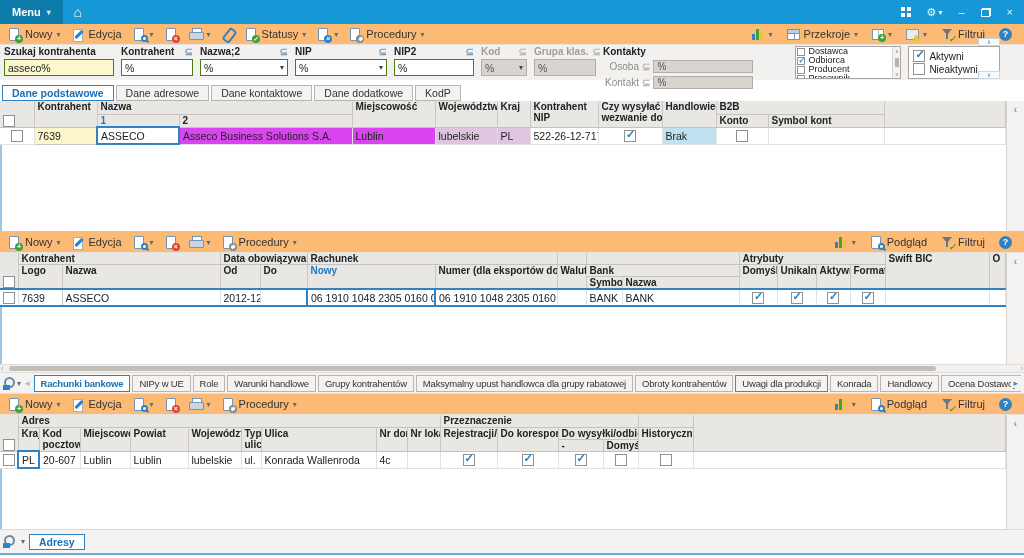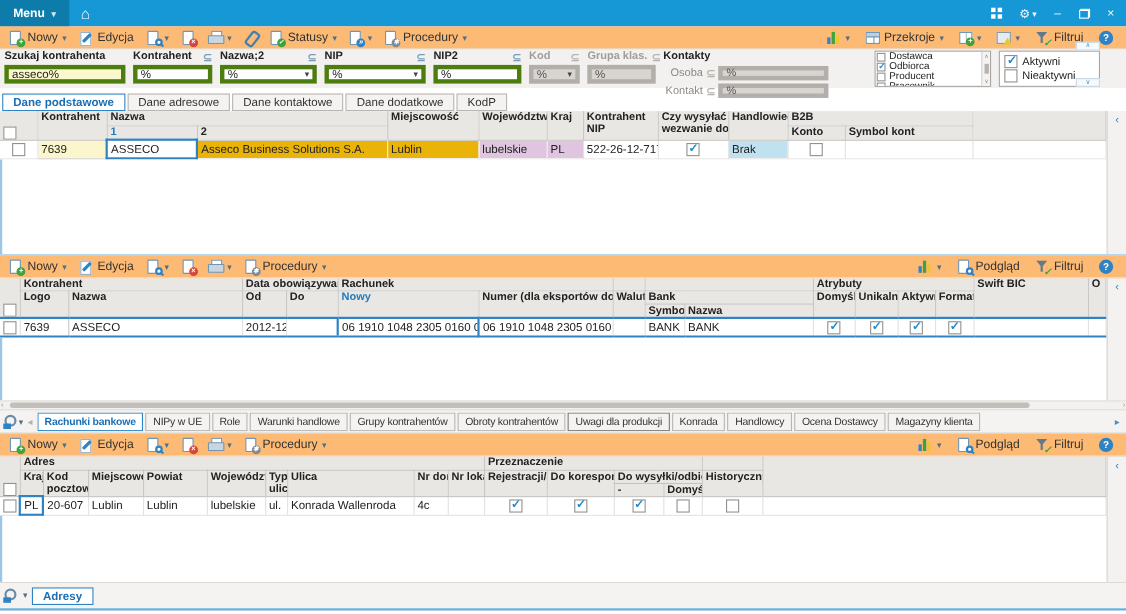--- a/index.html
+++ b/index.html
@@ -69,21 +69,21 @@
 .i-locate::before{content:"";position:absolute;right:2px;top:0;width:7px;height:7px;border:2px solid #6b8ba5;border-radius:50%}
 .i-locate::after{content:"";position:absolute;left:0;bottom:0;width:7px;height:5px;background:#2f83c4}
 
 
 .filterbar{height:35px;background:#f2f1ef;display:flex;align-items:flex-start;gap:7px;padding:1px 4px 2px;position:relative}
 .ff{display:flex;flex-direction:column;gap:1px}
 .ffl{height:12px;display:flex;font-weight:700;font-size:10px;white-space:nowrap;justify-content:space-between;gap:4px}
 .op{color:#7b9cb8;font-weight:700;font-size:10px}
 .dis{color:#a09d99}
 .op.dis{color:#b8b4b0}
-.inp{height:17px;border:4px solid #4d7c0f;background:#fff;display:flex;align-items:center;padding:0 3px;font-size:10.5px;justify-content:space-between;gap:3px}
+.inp{height:17px;border:1px solid #4d7c0f;background:#fff;display:flex;align-items:center;padding:0 3px;font-size:10.5px;justify-content:space-between;gap:3px}
 .inp .caret{color:#444}
 .inp.yellow{background:#fcf8cd}
 .inp.gray{background:#d8d4d0;border-color:#b2aeaa;color:#555}
 .kblock{display:flex;flex-direction:column;gap:1px}
 .kblock .ffl{justify-content:flex-start}
 .krow{display:flex;align-items:center;gap:3px;height:15px}
 .krow .klab{color:#8b8885;font-size:10px;width:36px;text-align:right}
 .krow .inp{width:100px;height:13px;font-size:10px}
 .msel{width:106px;height:33px;border:1px solid #a9a5a1;background:#fff;display:flex;overflow:hidden}
 .ms-list{flex:1;overflow:hidden}
@@ -112,21 +112,21 @@
 
 .panel-grid{display:flex}
 .grid-left{width:1006px}
 .gutter{width:18px;background:#f3f2f0;border-left:1px solid #d8d5d2;color:#2f83c4;font-size:10px;text-align:center;padding-top:3px}
 table{border-collapse:collapse;table-layout:fixed;width:1006px}
 th{background:#e9e7e4;border-right:1px solid #c9c6c3;border-bottom:1px solid #c5c2bf;font-size:10px;font-weight:700;text-align:left;padding:0 3px;overflow:hidden;white-space:nowrap;vertical-align:top}
 td{font-size:10.5px;padding:0 3px;height:17px;border-right:1px solid #e4e2df;border-bottom:1px solid #e4e2df;white-space:nowrap;overflow:hidden;vertical-align:middle}
 th.hsort{color:#1f7bbf}
 th.center,td.center{text-align:center}
 td.y{background:#fbf6cb;border:1px solid #c9c6c2}
-td.g{background:#eab308}
+td.g{background:#d946ef}
 td.p{background:#dfc5df}
 td.bl{background:#bfe1f0}
 td.selcell{border:2px solid #2f83c4 !important;background:#fff}
 tr.selrow td{border-top:2px solid #2f83c4;border-bottom:2px solid #2f83c4;background:#fff}
 .h12 th{height:12px}
 .h13 th{height:13px}
 .h11 th{height:11px}
 .twoline{line-height:11px}
 .cb{width:12px;height:12px;border:1px solid #919191;background:#fff;display:inline-block;position:relative;vertical-align:middle}
 .cb.on::after{content:"✓";position:absolute;left:1px;top:-3px;color:#1e88d0;font-size:11px;font-weight:700}
@@ -592,20 +592,21 @@
   <div class="strip">
     <span class="i-locate"></span>
       <span class="caret">▾</span>
     <span class="navarrow">◂</span>
     <div class="strip-tabs">
       <div class="tab active">Rachunki bankowe</div>
       <div class="tab">NIPy w UE</div>
       <div class="tab">Role</div>
       <div class="tab">Warunki handlowe</div>
       <div class="tab">Grupy kontrahentów</div>
+      <div class="tab">Maksymalny upust handlowca dla grupy rabatowej</div>
       <div class="tab">Obroty kontrahentów</div>
       <div class="tab darker">Uwagi dla produkcji</div>
       <div class="tab">Konrada</div>
       <div class="tab">Handlowcy</div>
       <div class="tab">Ocena Dostawcy</div>
       <div class="tab">Magazyny klienta</div>
 
     </div>
     <span class="navarrow r">▸</span>
   </div>

